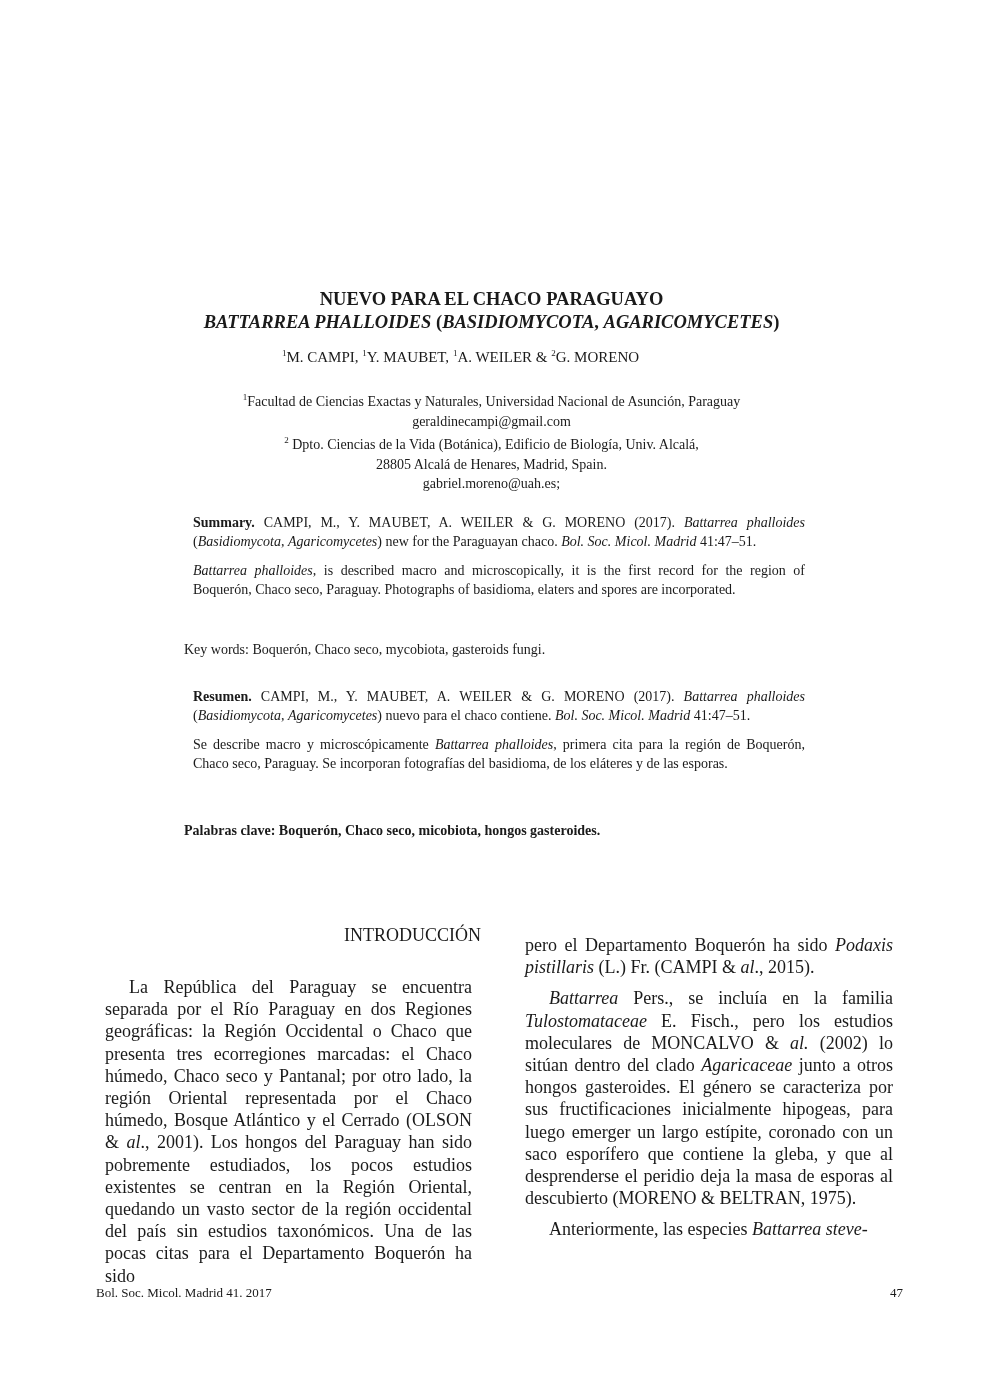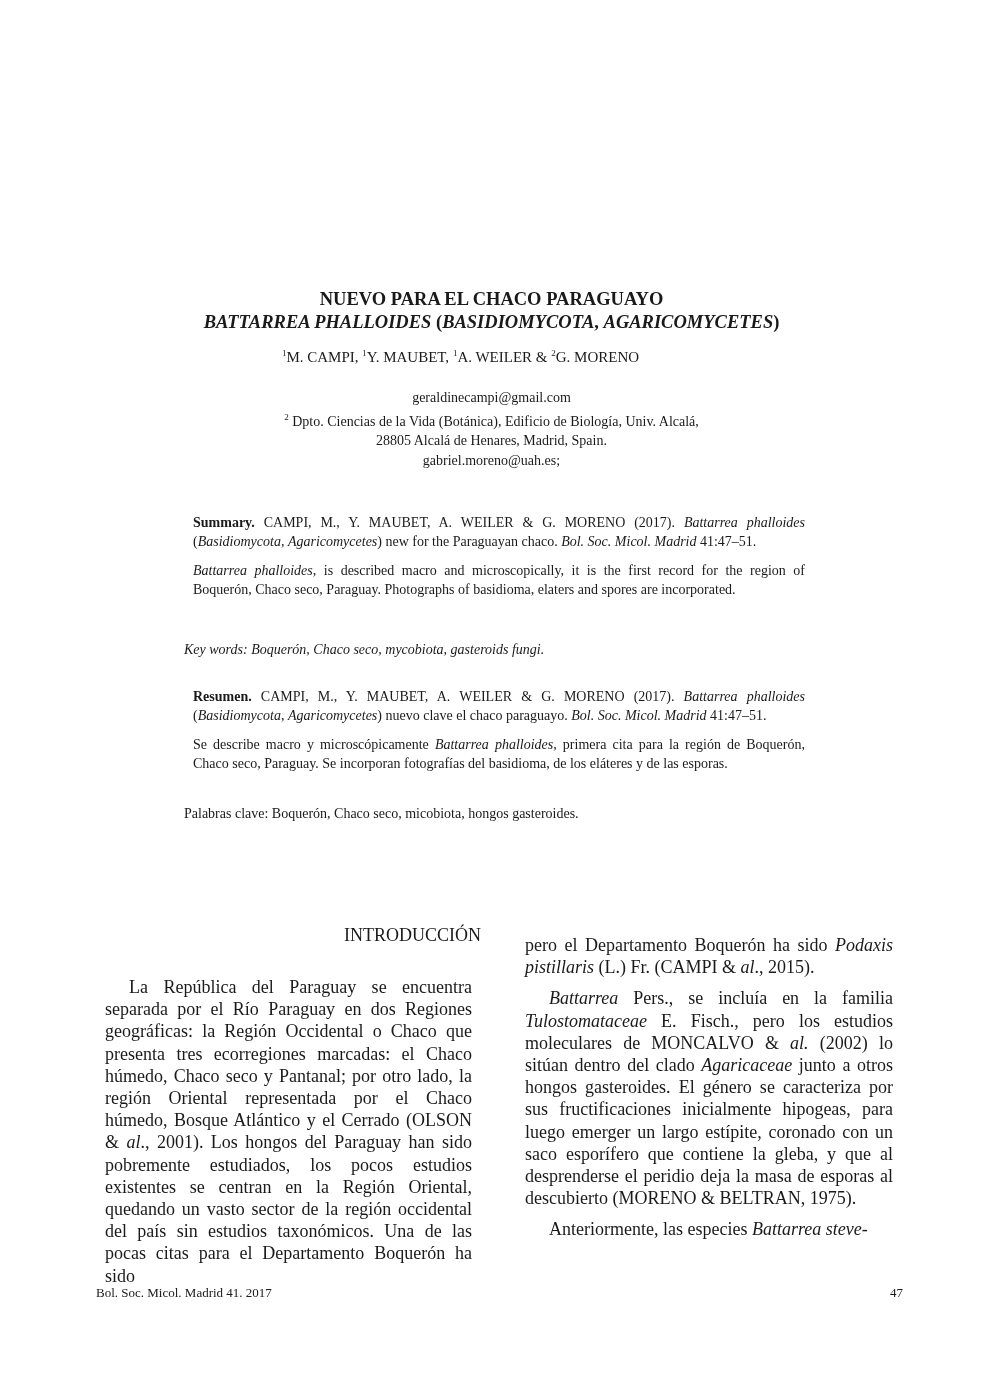--- a/index.html
+++ b/index.html
@@ -6,23 +6,23 @@
   body { width: 983px; height: 1386px; position: relative; overflow: hidden;
          font-family: "Liberation Serif", "DejaVu Serif", serif; color: #1a1a1a; }
   .abs { position: absolute; }
   .title { left: 0; width: 983px; top: 288px; text-align: center; font-size: 18.5px; font-weight: bold; line-height: 23px; }
   .title i { font-style: italic; }
   .authors { left: 0; width: 921px; top: 348px; text-align: center; font-size: 15px; }
   sup { font-size: 9px; vertical-align: 6px; }
   .affil { left: 0; width: 983px; top: 388px; text-align: center; font-size: 14px; line-height: 19.5px; }
   .abstract { left: 184px; width: 630px; font-size: 14px; line-height: 19.4px; text-align: justify; }
   .summary { top: 504px; }
-  .keywords { top: 640px; font-style: italic; }
+  .keywords { top: 640px; }
   .resumen { top: 678px; }
-  .palabras { top: 804px; }
+  .palabras { top: 821px; font-weight: bold; }
   .intro-title { left: 96px; width: 385px; top: 925px; text-align: right; font-size: 18px; }
   .col { font-size: 18px; line-height: 22.2px; text-align: justify; }
   .col-left { left: 96px; width: 385px; top: 967px; }
   .col-right { left: 516px; width: 386px; top: 925px; }
   .indent { text-indent: 24px; }
   p { margin: 9px; }
   .footer { top: 1285px; font-size: 13px; }
   .footer-left { left: 96px; text-align: center; }
   .footer-right { right: 80px; }
 </style>
@@ -35,35 +35,36 @@
 </div>
 
 <div class="abs authors">
   <sup>1</sup><span>M. CAMPI, </span>
   <sup>1</sup><span>Y. MAUBET, </span>
   <sup>1</sup><span>A. WEILER &amp; </span>
   <sup>2</sup><span>G. MORENO</span>
 </div>
 
 <div class="abs affil">
+  <div><sup>1</sup><span>Facultad de Ciencias Exactas y Naturales, Universidad Nacional de Asunción, Paraguay</span></div>
   <div>geraldinecampi@gmail.com</div>
   <div><sup>2</sup> <span>Dpto. Ciencias de la Vida (Botánica), Edificio de Biología, Univ. Alcalá,</span></div>
   <div>28805 Alcalá de Henares, Madrid, Spain.</div>
   <div>gabriel.moreno@uah.es;</div>
 </div>
 
 <div class="abs abstract summary">
   <p><b>Summary.</b><span> CAMPI, M., Y. MAUBET, A. WEILER &amp; G. MORENO (2017). </span><i>Battarrea phalloides</i><span> (</span><i>Basidiomycota</i><span>, </span><i>Agaricomycetes</i><span>) new for the Paraguayan chaco. </span><i>Bol. Soc. Micol. Madrid</i><span> 41:47–51.</span></p>
   <p><i>Battarrea phalloides</i><span>, is described macro and microscopically, it is the first record for the region of Boquerón, Chaco seco, Paraguay. Photographs of basidioma, elaters and spores are incorporated.</span></p>
 </div>
 
 <div class="abs abstract keywords">Key words: Boquerón, Chaco seco, mycobiota, gasteroids fungi.</div>
 
 <div class="abs abstract resumen">
-  <p><b>Resumen.</b><span> CAMPI, M., Y. MAUBET, A. WEILER &amp; G. MORENO (2017). </span><i>Battarrea phalloides</i><span> (</span><i>Basidiomycota</i><span>, </span><i>Agaricomycetes</i><span>) nuevo clave el chaco paraguayo. </span><i>Bol. Soc. Micol. Madrid</i><span> 41:47–51.</span></p>
+  <p><b>Resumen.</b><span> CAMPI, M., Y. MAUBET, A. WEILER &amp; G. MORENO (2017). </span><i>Battarrea phalloides</i><span> (</span><i>Basidiomycota</i><span>, </span><i>Agaricomycetes</i><span>) nuevo para el chaco contiene. </span><i>Bol. Soc. Micol. Madrid</i><span> 41:47–51.</span></p>
   <p><span>Se describe macro y microscópicamente </span><i>Battarrea phalloides</i><span>, primera cita para la región de Boquerón, Chaco seco, Paraguay. Se incorporan fotografías del basidioma, de los eláteres y de las esporas.</span></p>
 </div>
 
 <div class="abs abstract palabras">Palabras clave: Boquerón, Chaco seco, micobiota, hongos gasteroides.</div>
 
 <div class="abs intro-title">INTRODUCCIÓN</div>
 
 <div class="abs col col-left">
   <p class="indent"><span>La República del Paraguay se encuentra separada por el Río Paraguay en dos Regiones geográficas: la Región Occidental o Chaco que presenta tres ecorregiones marcadas: el Chaco húmedo, Chaco seco y Pantanal; por otro lado, la región Oriental representada por el Chaco húmedo, Bosque Atlántico y el Cerrado (OLSON &amp; </span><i>al</i><span>., 2001). Los hongos del Paraguay han sido pobremente estudiados, los pocos estudios existentes se centran en la Región Oriental, quedando un vasto sector de la región occidental del país sin estudios taxonómicos. Una de las pocas citas para el Departamento Boquerón ha sido </span></p>
 </div>

